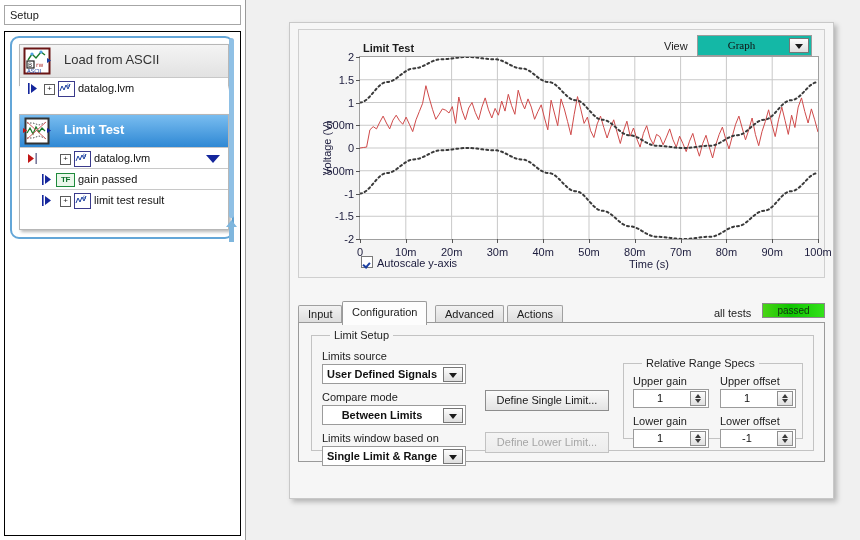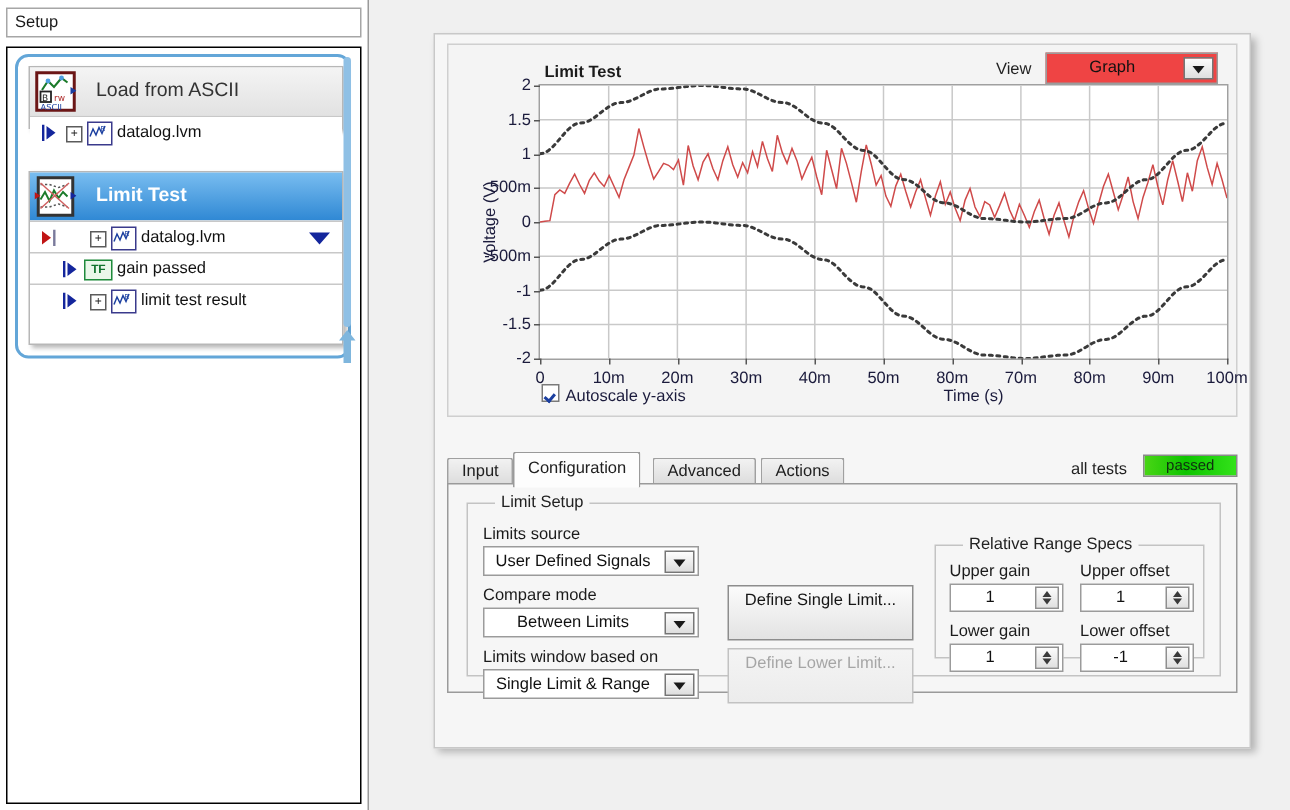--- a/index.html
+++ b/index.html
@@ -38,21 +38,21 @@
 
   #scroll-rail{position:absolute;right:6px;top:6px;width:5px;height:180px;background:#8fc0e5;border-radius:3px;}
   #scroll-up{position:absolute;right:2px;top:188px;width:13px;height:22px;}
 
   
   #right-area{position:absolute;left:247px;top:0;width:613px;height:540px;background:#f0f0f0;}
   #main-window{position:absolute;left:42px;top:22px;width:545px;height:477px;background:#f6f6f6;border:1px solid #c8c8c8;box-shadow:3px 3px 5px rgba(0,0,0,.25);box-sizing:border-box;}
 
   #graph-panel{position:absolute;left:8px;top:6px;width:527px;height:249px;background:#f4f4f4;border:1px solid #cfcfcf;box-sizing:border-box;}
   #view-label{position:absolute;left:365px;top:10px;font-size:11px;color:#222;}
-  #view-combo{position:absolute;left:398px;top:5px;width:115px;height:21px;background:#ef4444;border:1px solid #9b9b9b;box-sizing:border-box;}
+  #view-combo{position:absolute;left:398px;top:5px;width:115px;height:21px;background:#14b8a6;border:1px solid #9b9b9b;box-sizing:border-box;font-family:Liberation Serif, serif;}
   #view-combo .val{position:absolute;left:0;right:26px;top:3px;text-align:center;font-size:11px;color:#111;}
   .combo-btn{position:absolute;right:2px;top:2px;width:20px;height:15px;background:linear-gradient(to bottom,#fdfdfd,#dedede);border:1px solid #767676;box-sizing:border-box;}
   .combo-btn i{position:absolute;left:50%;top:50%;margin-left:-4px;margin-top:-2px;width:0;height:0;border-left:4px solid transparent;border-right:4px solid transparent;border-top:5px solid #1a1a1a;}
 
   #chart-title{position:absolute;left:64px;top:12px;font-size:11px;font-weight:bold;color:#1b1b1b;}
   #ylabel{position:absolute;left:-17px;top:112px;width:90px;transform:rotate(-90deg);text-align:center;font-size:11px;color:#1b1b3c;}
   #xlabel{position:absolute;left:330px;top:228px;font-size:11px;color:#1b1b3c;}
   #autoscale{position:absolute;left:62px;top:226px;font-size:11px;color:#1b1b3c;}
   #autoscale .cb{display:inline-block;width:10px;height:10px;border:1px solid #7a7a7a;background:#fff;vertical-align:-1px;margin-right:4px;position:relative;}
   #autoscale .cb:after{content:"";position:absolute;left:2px;top:4px;width:3px;height:5px;border:solid #1b3fa0;border-width:0 2px 2px 0;transform:rotate(40deg);}
@@ -71,24 +71,24 @@
   #passed-badge{position:absolute;left:472px;top:280px;width:63px;height:15px;border:1px solid #8a8a8a;background:linear-gradient(to right,#49d515,#0ec400 45%,#33e21a);box-sizing:border-box;text-align:center;font-size:10px;line-height:14px;color:#103010;}
 
   #tab-body{position:absolute;left:8px;top:299px;width:527px;height:140px;background:#f6f6f6;border:1px solid #9a9a9a;box-sizing:border-box;}
 
   .groupbox{position:absolute;border:1px solid #c3c3c3;box-sizing:border-box;}
   .group-title{position:absolute;top:-7px;left:18px;background:#f6f6f6;padding:0 4px;font-size:11px;color:#222;}
   #grp-limit{left:12px;top:12px;width:503px;height:116px;}
   #grp-range{left:311px;top:27px;width:180px;height:76px;}
 
   .field-label{position:absolute;font-size:11px;color:#1b1b1b;}
-  .combo{position:absolute;height:20px;background:#ffffff;border:1px solid #9b9b9b;box-sizing:border-box;}
+  .combo{position:absolute;height:20px;background:#ffffff;border:1px solid #9b9b9b;box-sizing:border-box;font-weight:bold;}
   .combo .val{position:absolute;left:0;right:24px;top:3px;text-align:center;font-size:11px;color:#111;}
 
-  .btn{position:absolute;height:37px;background:linear-gradient(to bottom,#fbfbfb,#e3e3e3);border:1px solid #8d8d8d;box-sizing:border-box;text-align:center;font-size:11px;line-height:19px;color:#161616;}
+  .btn{position:absolute;height:21px;background:linear-gradient(to bottom,#fbfbfb,#e3e3e3);border:1px solid #8d8d8d;box-sizing:border-box;text-align:center;font-size:11px;line-height:19px;color:#161616;}
   .btn.disabled{color:#a6a6a6;background:linear-gradient(to bottom,#f4f4f4,#ececec);border-color:#c2c2c2;}
 
   .spin{position:absolute;width:76px;height:19px;background:#ffffff;border:1px solid #9b9b9b;box-sizing:border-box;}
   .spin .val{position:absolute;left:0;right:22px;top:2px;text-align:center;font-size:11px;color:#111;}
   .spin .arrows{position:absolute;right:2px;top:1px;width:16px;height:15px;background:linear-gradient(to bottom,#fcfcfc,#e0e0e0);border:1px solid #8f8f8f;box-sizing:border-box;}
   .spin .arrows .u,.spin .arrows .d{position:absolute;left:50%;margin-left:-3px;width:0;height:0;border-left:3px solid transparent;border-right:3px solid transparent;}
   .spin .arrows .u{top:2px;border-bottom:4px solid #3a3a3a;}
   .spin .arrows .d{bottom:2px;border-top:4px solid #3a3a3a;}
 </style>
 </head>

